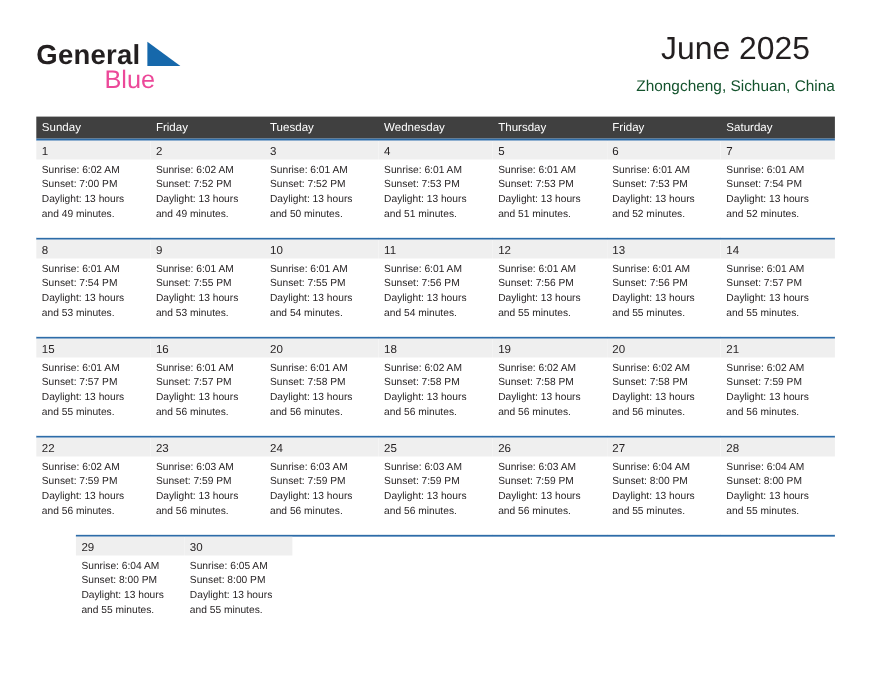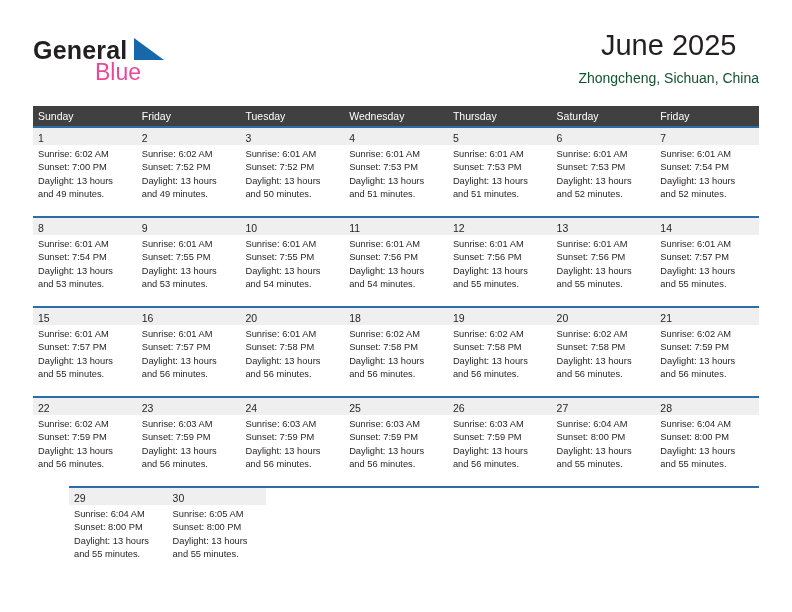--- a/index.html
+++ b/index.html
@@ -167,22 +167,22 @@
 
   </div>
 
   <div class="calendar">
     <div class="dow-row" id="dow-row">
         <div class="dow-cell">Sunday</div>
         <div class="dow-cell">Friday</div>
         <div class="dow-cell">Tuesday</div>
         <div class="dow-cell">Wednesday</div>
         <div class="dow-cell">Thursday</div>
+        <div class="dow-cell">Friday</div>
         <div class="dow-cell">Saturday</div>
-        <div class="dow-cell">Friday</div>
       </div>
     <div id="weeks-container">
         <div class="week-row">
           <div class="day-cell filled">
             <div class="date-band"><span class="date-num">1</span></div>
             <div class="day-body">
               <div class="day-line">Sunrise: 6:02 AM</div>
               <div class="day-line">Sunset: 7:00 PM</div>
               <div class="day-line">Daylight: 13 hours</div>
               <div class="day-line">and 49 minutes.</div>

